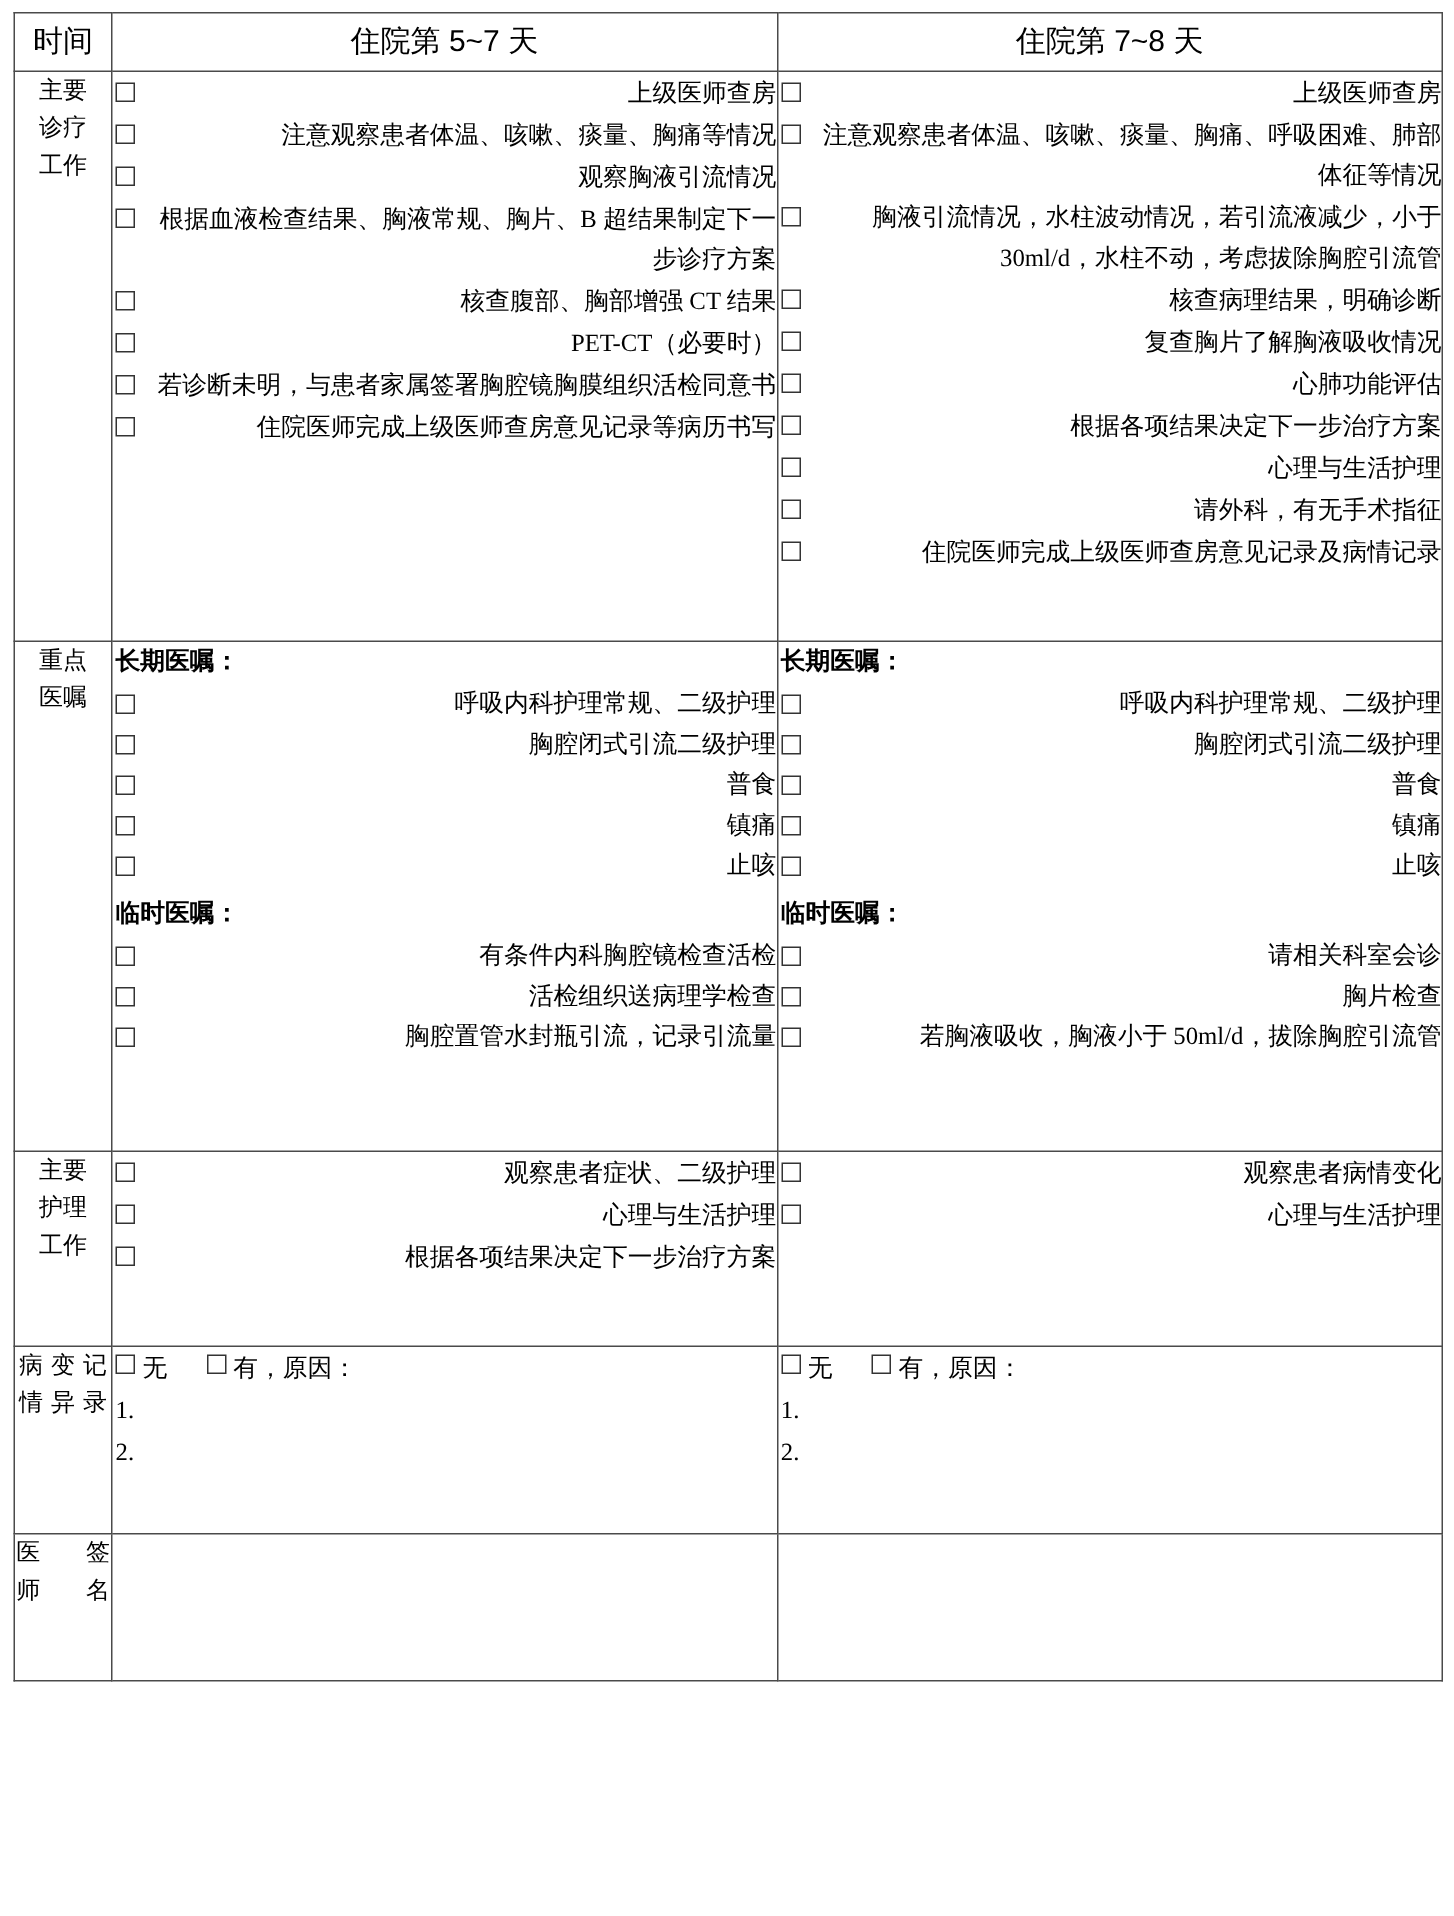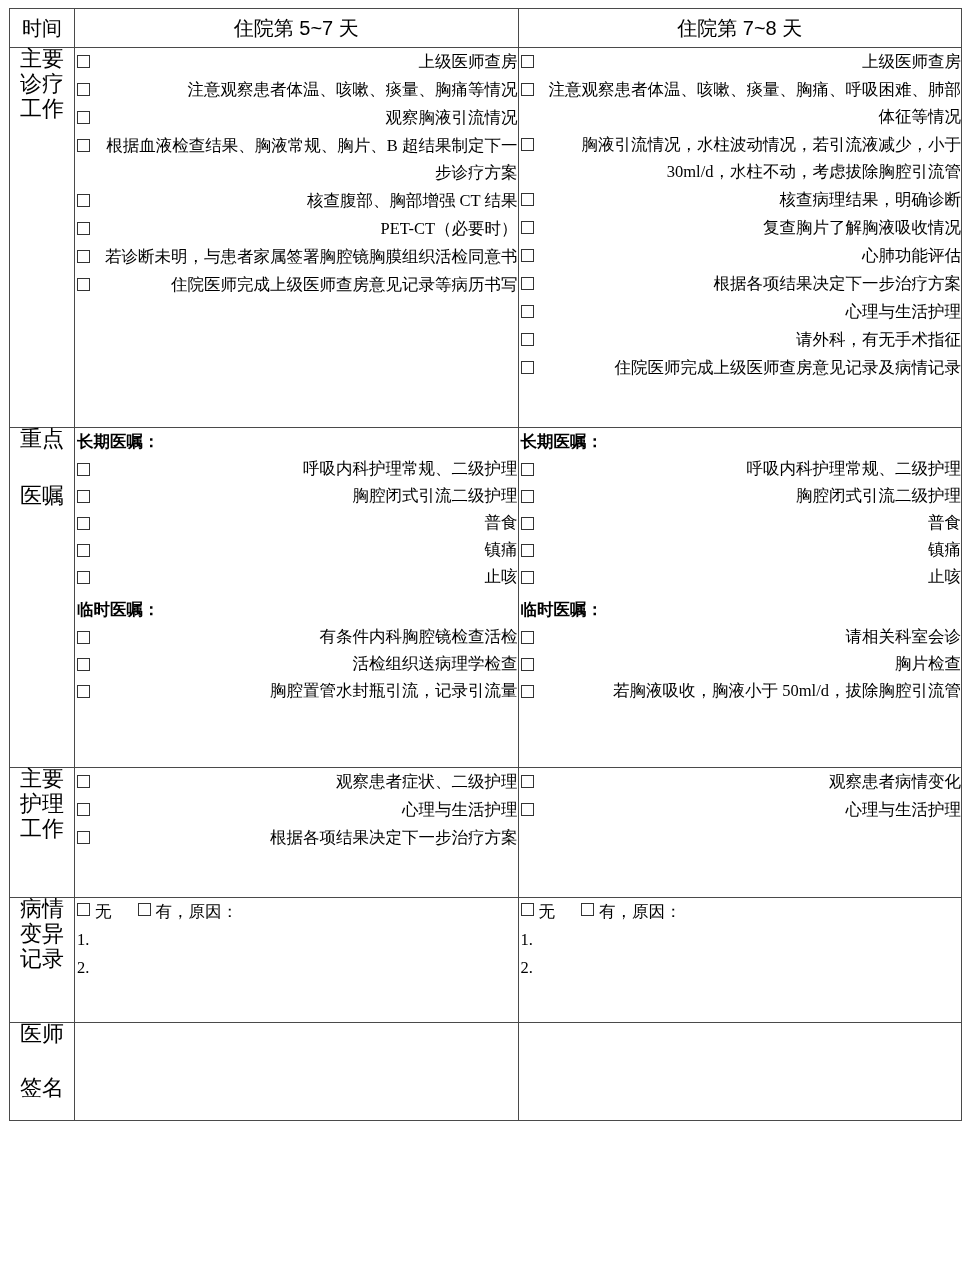--- a/index.html
+++ b/index.html
@@ -60,23 +60,23 @@
     padding: 0;
     font-family: "Liberation Sans", sans-serif;
   }
   thead th.time-head {
     width: 64px;
   }
   
   td.rowlabel {
     width: 64px;
     text-align: center;
-    font-size: 22px;
+    font-size: 16px;
     line-height: 25px;
-    font-family: Liberation Mono, monospace;
+    font-family: Liberation Serif, serif;
     padding: 0 2px;
   }
   td.rowlabel .lbl-inner {
     display: block;
   }
   td.content {
     padding: 14px 12px 14px 14px;
     font-size: 16.5px;
     line-height: 26px;
   }
@@ -183,21 +183,21 @@
             <li><span class="box"></span><span>根据各项结果决定下一步治疗方案</span></li>
             <li><span class="box"></span><span>心理与生活护理</span></li>
             <li><span class="box"></span><span>请外科，有无手术指征</span></li>
             <li><span class="box"></span><span>住院医师完成上级医师查房意见记录及病情记录</span></li>
           </ul>
         </td>
       </tr>
 
       <tr style="height:340px;">
         <td class="rowlabel">
-          <div style="height:100%;display:flex;flex-direction:column;justify-content:center;gap:32px;">
+          <div style="height:100%;display:flex;flex-direction:column;justify-content:center;">
             <span class="lbl-inner">重点</span>
             <span class="lbl-inner">医嘱</span>
           </div>
         </td>
         <td class="content">
           <div class="section-title">长期医嘱：</div>
           <ul class="cklist tight">
             <li><span class="box"></span><span>呼吸内科护理常规、二级护理</span></li>
             <li><span class="box"></span><span>胸腔闭式引流二级护理</span></li>
             <li><span class="box"></span><span>普食</span></li>
@@ -247,21 +247,21 @@
         <td class="content">
           <ul class="cklist">
             <li><span class="box"></span><span>观察患者病情变化</span></li>
             <li><span class="box"></span><span>心理与生活护理</span></li>
           </ul>
         </td>
       </tr>
 
       <tr style="height:125px;">
         <td class="rowlabel">
-          <div style="height:100%;display:flex;flex-direction:column;justify-content:center;">
+          <div style="height:100%;display:flex;flex-direction:row;justify-content:center;">
             <span class="lbl-inner">病情</span>
             <span class="lbl-inner">变异</span>
             <span class="lbl-inner">记录</span>
           </div>
         </td>
         <td class="content">
           <div class="variance-head">
             <span class="ibox"></span><span>无</span><span class="gap"></span><span class="ibox"></span><span>有，原因：</span>
           </div>
           <div class="numline">1.</div>
@@ -272,21 +272,21 @@
             <span class="ibox"></span><span>无</span><span class="gap"></span><span class="ibox"></span><span>有，原因：</span>
           </div>
           <div class="numline">1.</div>
           <div class="numline">2.</div>
         </td>
       </tr>
 
 
       <tr style="height:98px;">
         <td class="rowlabel">
-          <div style="height:100%;display:flex;flex-direction:column;justify-content:center;gap:29px;">
+          <div style="height:100%;display:flex;flex-direction:row;justify-content:center;gap:29px;">
             <span class="lbl-inner">医师</span>
             <span class="lbl-inner">签名</span>
           </div>
         </td>
         <td class="content"></td>
         <td class="content"></td>
       </tr>
 
     </tbody>
   </table>

